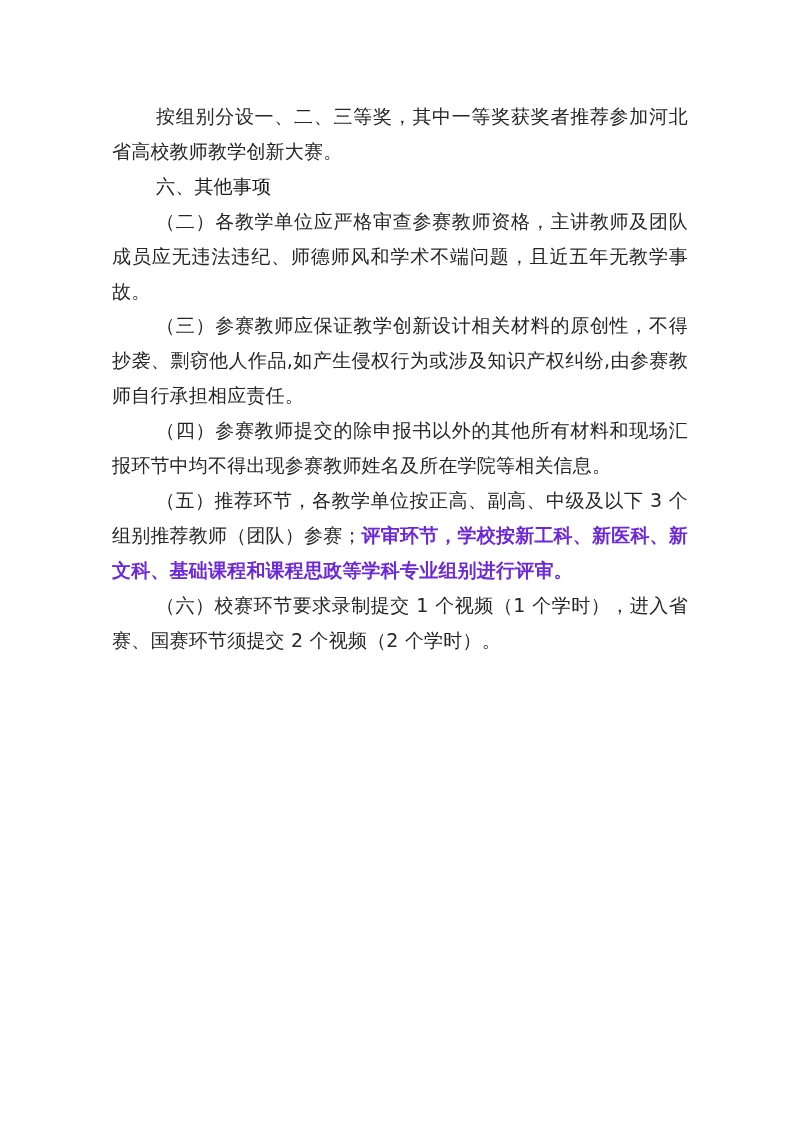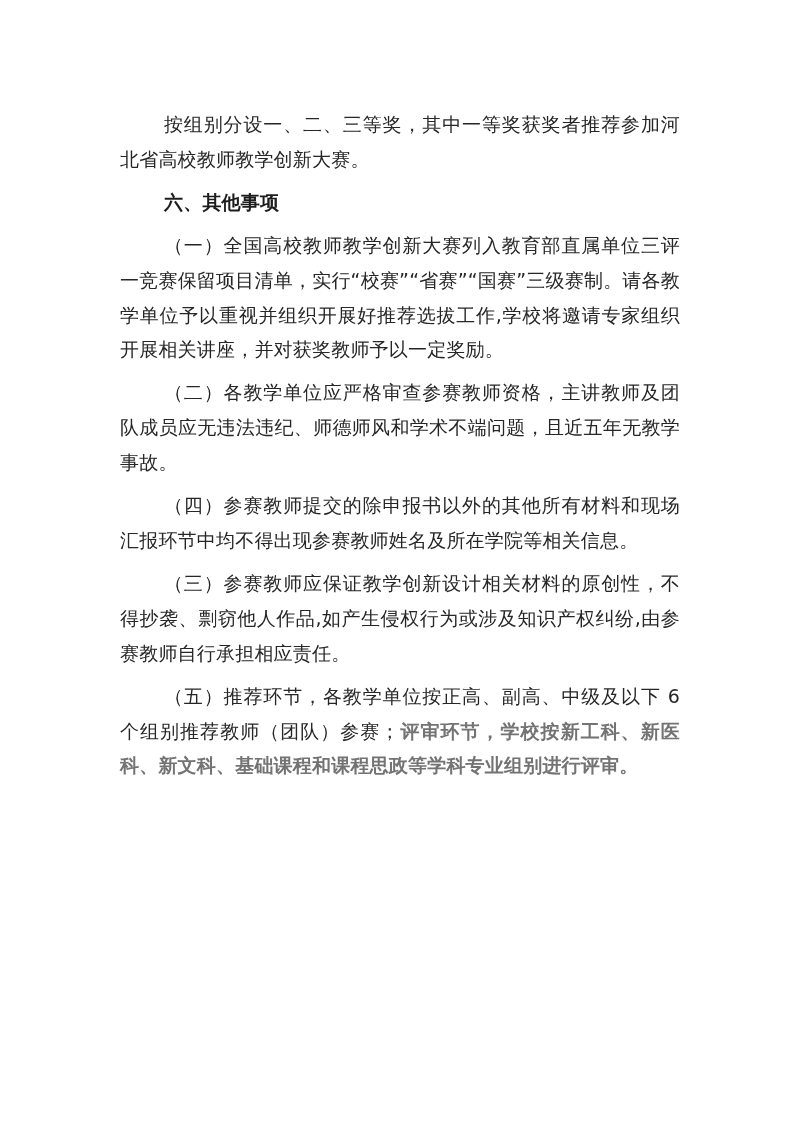--- a/index.html
+++ b/index.html
@@ -20,39 +20,39 @@
     top: 99px;
     width: 576px;
     font-family: "DejaVu Sans", sans-serif;
     font-size: 19px;
     line-height: 34.9px;
     letter-spacing: 0.2px;
     color: #262626;
     text-align: justify;
   }
   .content p {
-    margin: 8px;
+    margin: 0;
     padding: 0;
     text-indent: 44px;
   }
   .heading {
-    font-weight: bold;
+    font-weight: normal;
     color: #1c1c1c;
   }
   .bold {
     font-weight: bold;
-    color: #737373;
+    color: #6d28d9;
   }
 </style>
 </head>
 <body>
 
 <div class="page">
   <div class="content">
     <p>按组别分设一、二、三等奖，其中一等奖获奖者推荐参加河北省高校教师教学创新大赛。</p>
     <p class="heading">六、其他事项</p>
-    <p>（一）全国高校教师教学创新大赛列入教育部直属单位三评一竞赛保留项目清单，实行“校赛”“省赛”“国赛”三级赛制。请各教学单位予以重视并组织开展好推荐选拔工作,学校将邀请专家组织开展相关讲座，并对获奖教师予以一定奖励。</p>
     <p>（二）各教学单位应严格审查参赛教师资格，主讲教师及团队成员应无违法违纪、师德师风和学术不端问题，且近五年无教学事故。</p>
+    <p>（三）参赛教师应保证教学创新设计相关材料的原创性，不得抄袭、剽窃他人作品,如产生侵权行为或涉及知识产权纠纷,由参赛教师自行承担相应责任。</p>
     <p>（四）参赛教师提交的除申报书以外的其他所有材料和现场汇报环节中均不得出现参赛教师姓名及所在学院等相关信息。</p>
-    <p>（三）参赛教师应保证教学创新设计相关材料的原创性，不得抄袭、剽窃他人作品,如产生侵权行为或涉及知识产权纠纷,由参赛教师自行承担相应责任。</p>
-    <p><span>（五）推荐环节，各教学单位按正高、副高、中级及以下 6 个组别推荐教师（团队）参赛；</span><span class="bold">评审环节，学校按新工科、新医科、新文科、基础课程和课程思政等学科专业组别进行评审。</span></p>
+    <p><span>（五）推荐环节，各教学单位按正高、副高、中级及以下 3 个组别推荐教师（团队）参赛；</span><span class="bold">评审环节，学校按新工科、新医科、新文科、基础课程和课程思政等学科专业组别进行评审。</span></p>
+    <p>（六）校赛环节要求录制提交 1 个视频（1 个学时），进入省赛、国赛环节须提交 2 个视频（2 个学时）。</p>
   </div>
 </div>
 
 </body></html>

